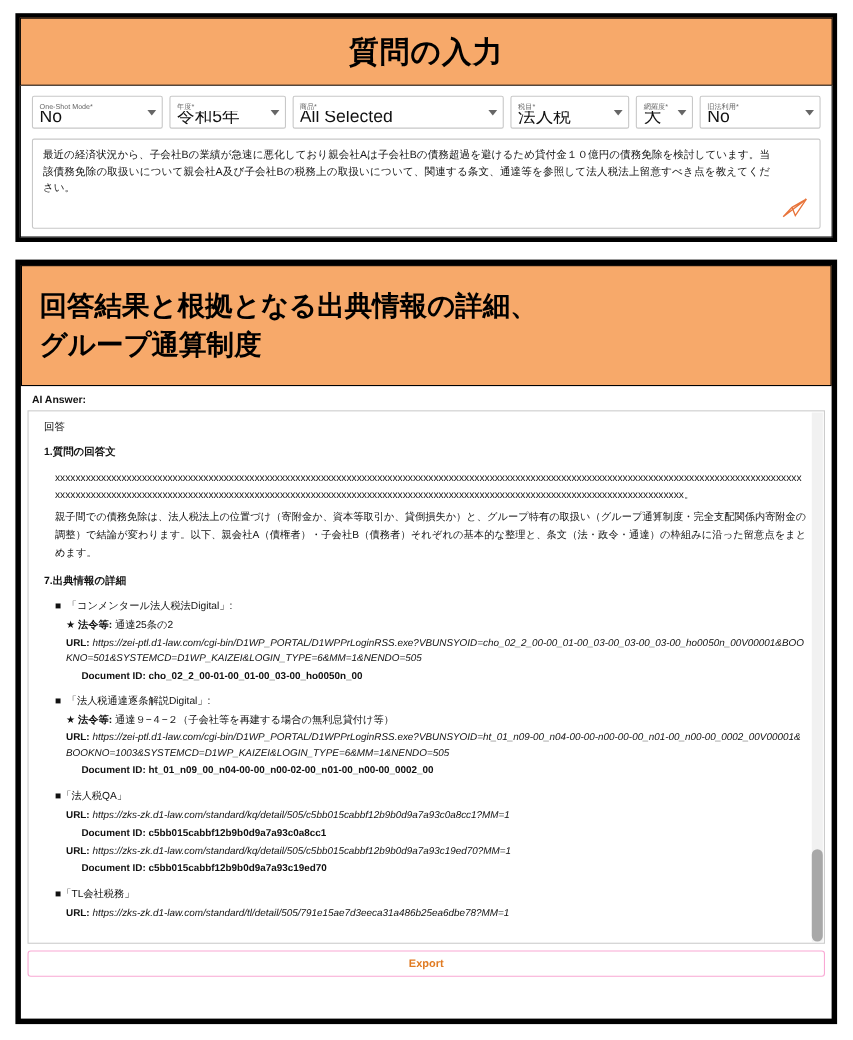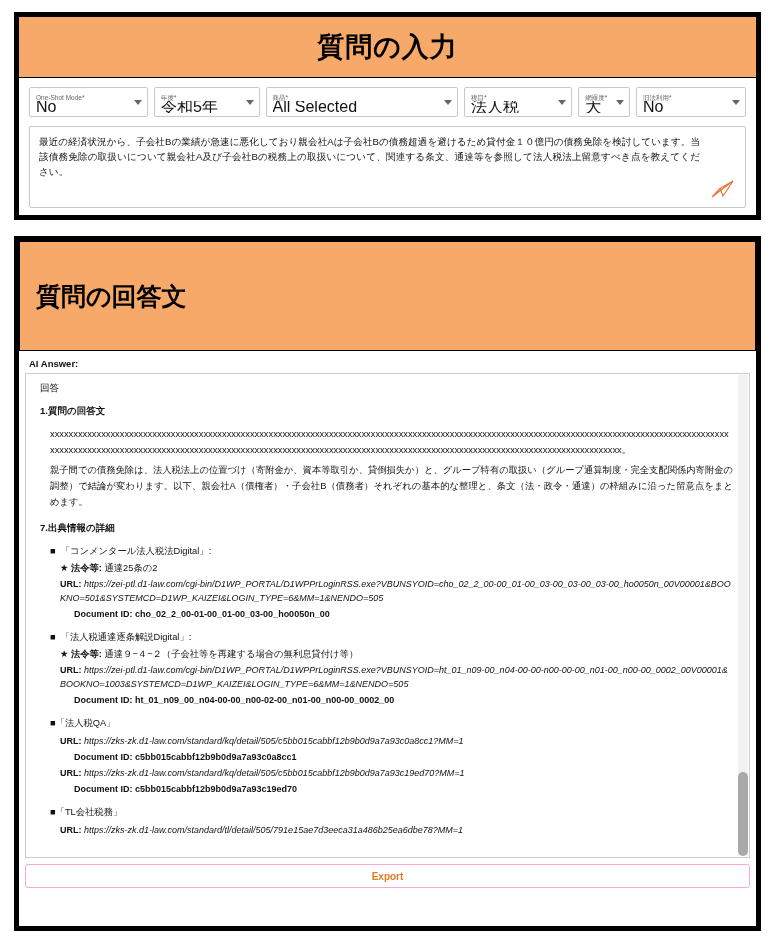--- a/index.html
+++ b/index.html
@@ -273,21 +273,22 @@
           <path d="M9 9.5 L12 17 L22 2" fill="none" stroke="#e8743b" stroke-width="1.2"></path>
         </svg>
       </div>
 
     </div>
   </div>
 
   <div class="sec2-frame">
     <div class="banner2">
       <div>
-        <div class="banner2-text">質問の回答文</div>
+        <div class="banner2-text">回答結果と根拠となる出典情報の詳細、</div>
+        <div class="banner2-text">グループ通算制度</div>
       </div>
     </div>
 
     <div class="result-area">
       <div class="ai-answer-label">AI Answer:</div>
 
       <div class="scroll-panel">
         <div class="scroll-inner">
 
           <div class="kaito">回答</div>

